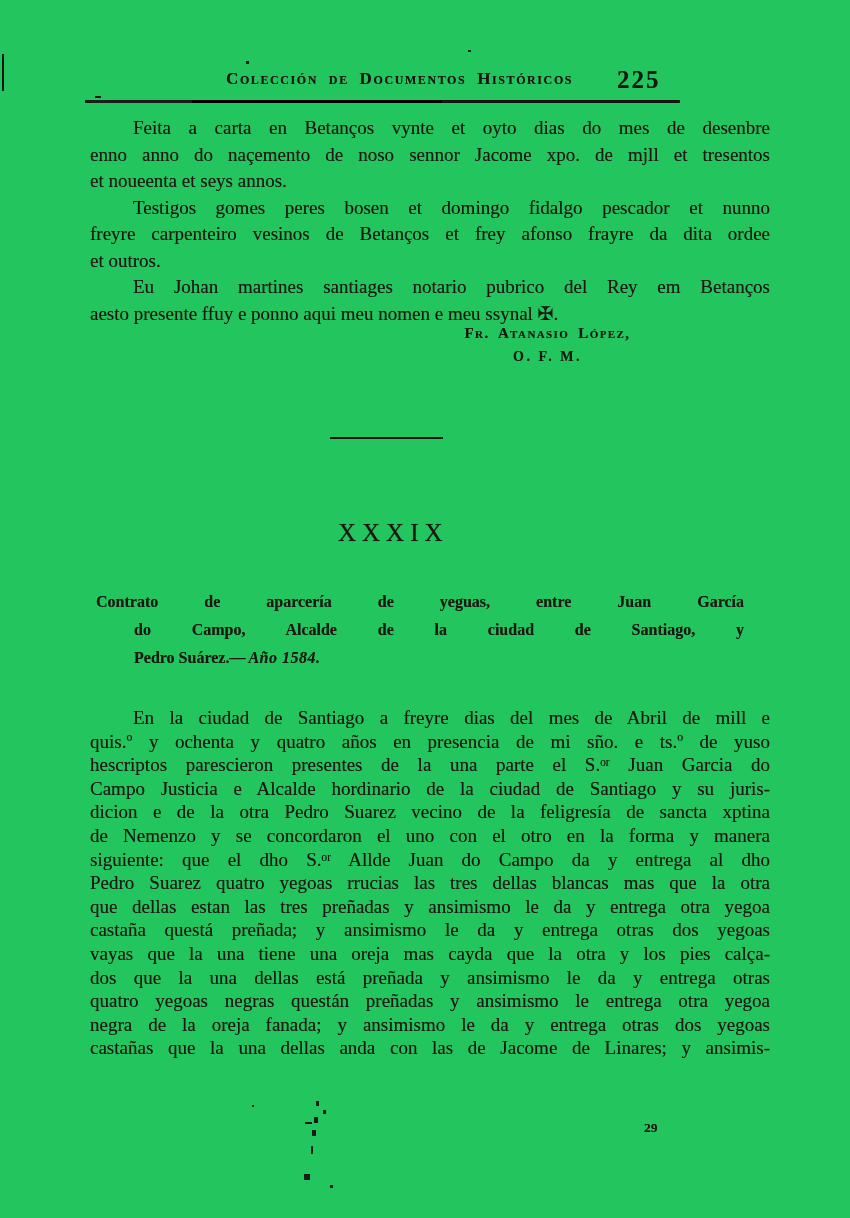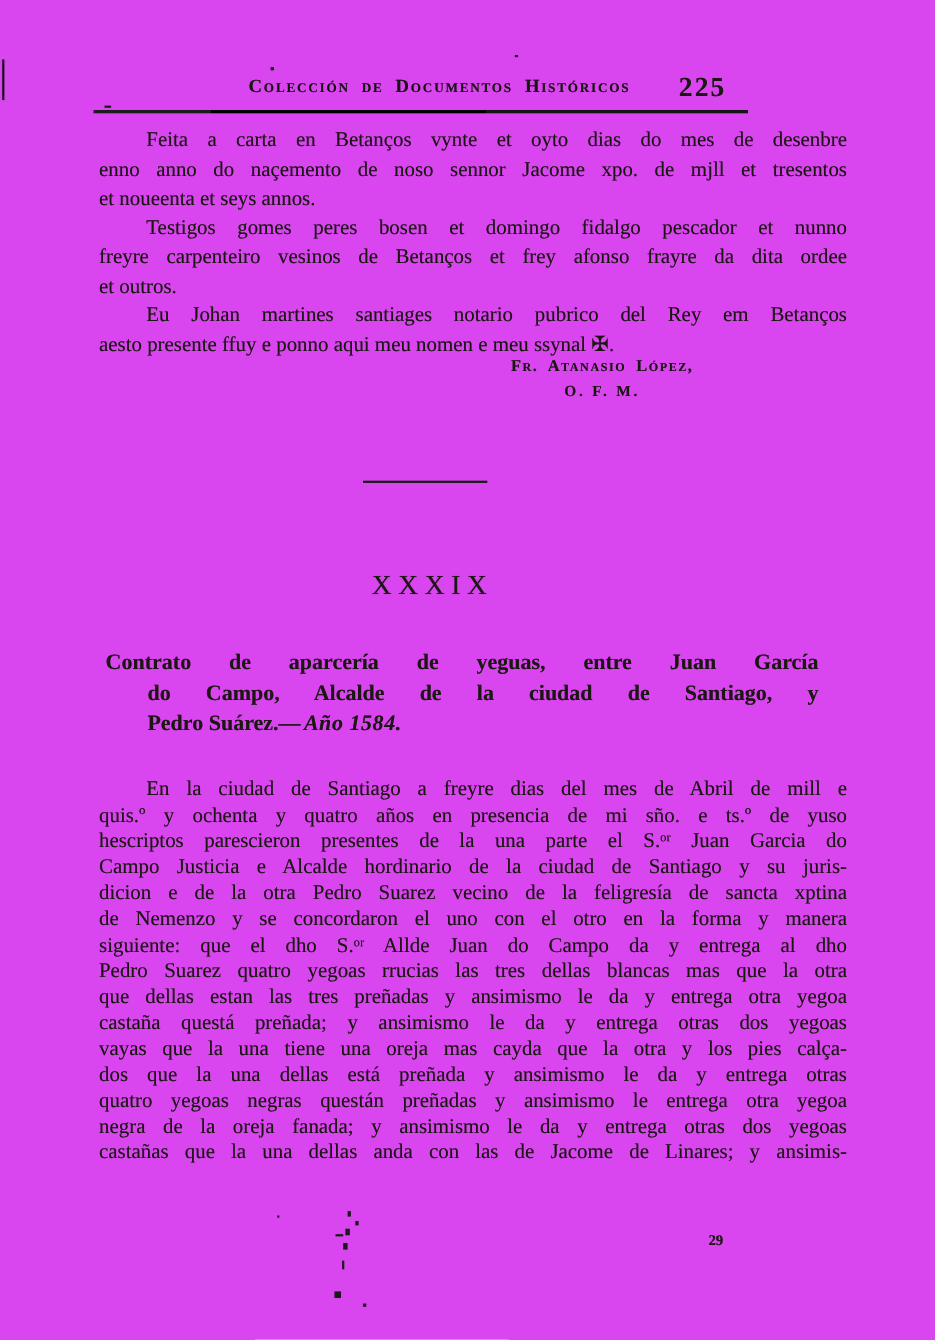--- a/index.html
+++ b/index.html
@@ -1,21 +1,21 @@
 <!DOCTYPE html>
 <html><head>
 <meta charset="utf-8">
 <style>
   html, body { margin: 0; padding: 0; background: #e8e8e6; }
   .page {
     position: relative;
     width: 850px;
     height: 1218px;
     margin: 0 auto;
-    background: #d946ef;
+    background: #22c55e;
     overflow: hidden;
     color: #1b1713;
     font-family: "Liberation Serif", "DejaVu Serif", "DejaVu Sans", serif;
   }
 
   
   .artifact-vline { position: absolute; left: 2px; top: 54px; width: 2px; height: 37px; background: #111; }
   .speck { position: absolute; background: #1a1a1a; }
 
   
@@ -64,21 +64,21 @@
   .divider { position: absolute; left: 330px; top: 437px; width: 113px; height: 2px; background: #141414; }
 
   .section-number {
     position: absolute; left: 338px; top: 519px;
     font-size: 25px; letter-spacing: 6px; font-weight: 500;
     text-shadow: 0 0 0.7px rgba(20,16,12,0.6);
   }
 
   .doc-title {
     position: absolute; left: 96px; top: 588px; width: 648px;
-    font-size: 20px; font-weight: bold; line-height: 28px;
+    font-size: 16px; font-weight: bold; line-height: 28px;
     text-shadow: 0 0 0.6px rgba(20,16,12,0.5);
   }
   .title-line.j { text-align: justify; text-align-last: justify; }
   .title-line.ind { margin-left: 38px; }
   .title-line .year { font-style: italic; font-weight: bold; margin-left: 3px; letter-spacing: 0.5px; }
 
   .body-block {
     position: absolute; left: 90px; top: 706px; width: 680px;
     font-size: 19px; line-height: 23.6px;
     text-shadow: 0 0 0.55px rgba(25,20,15,0.5);

